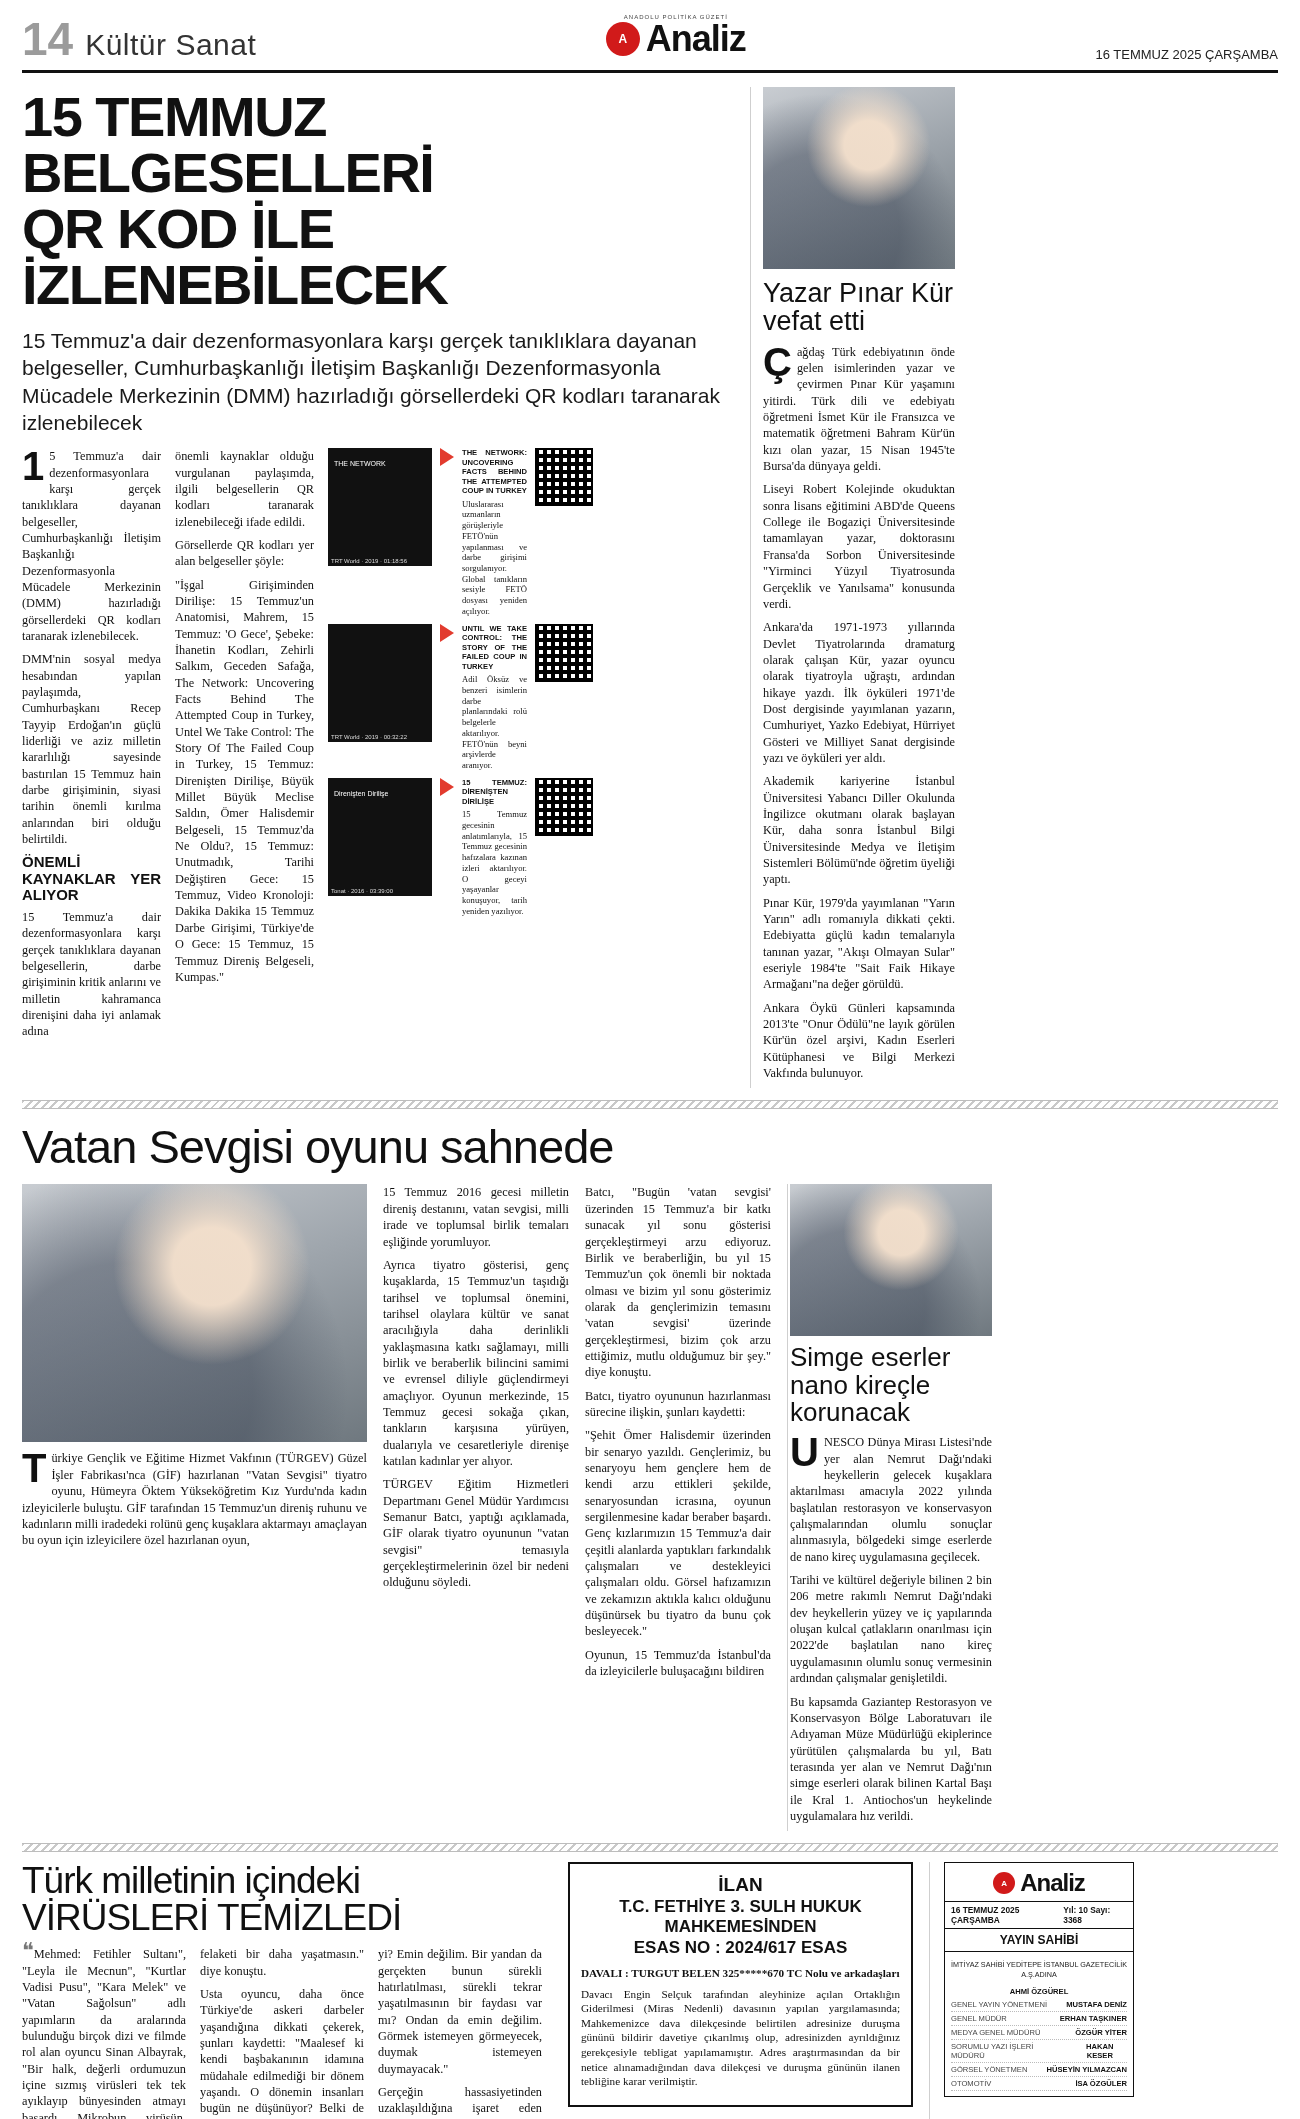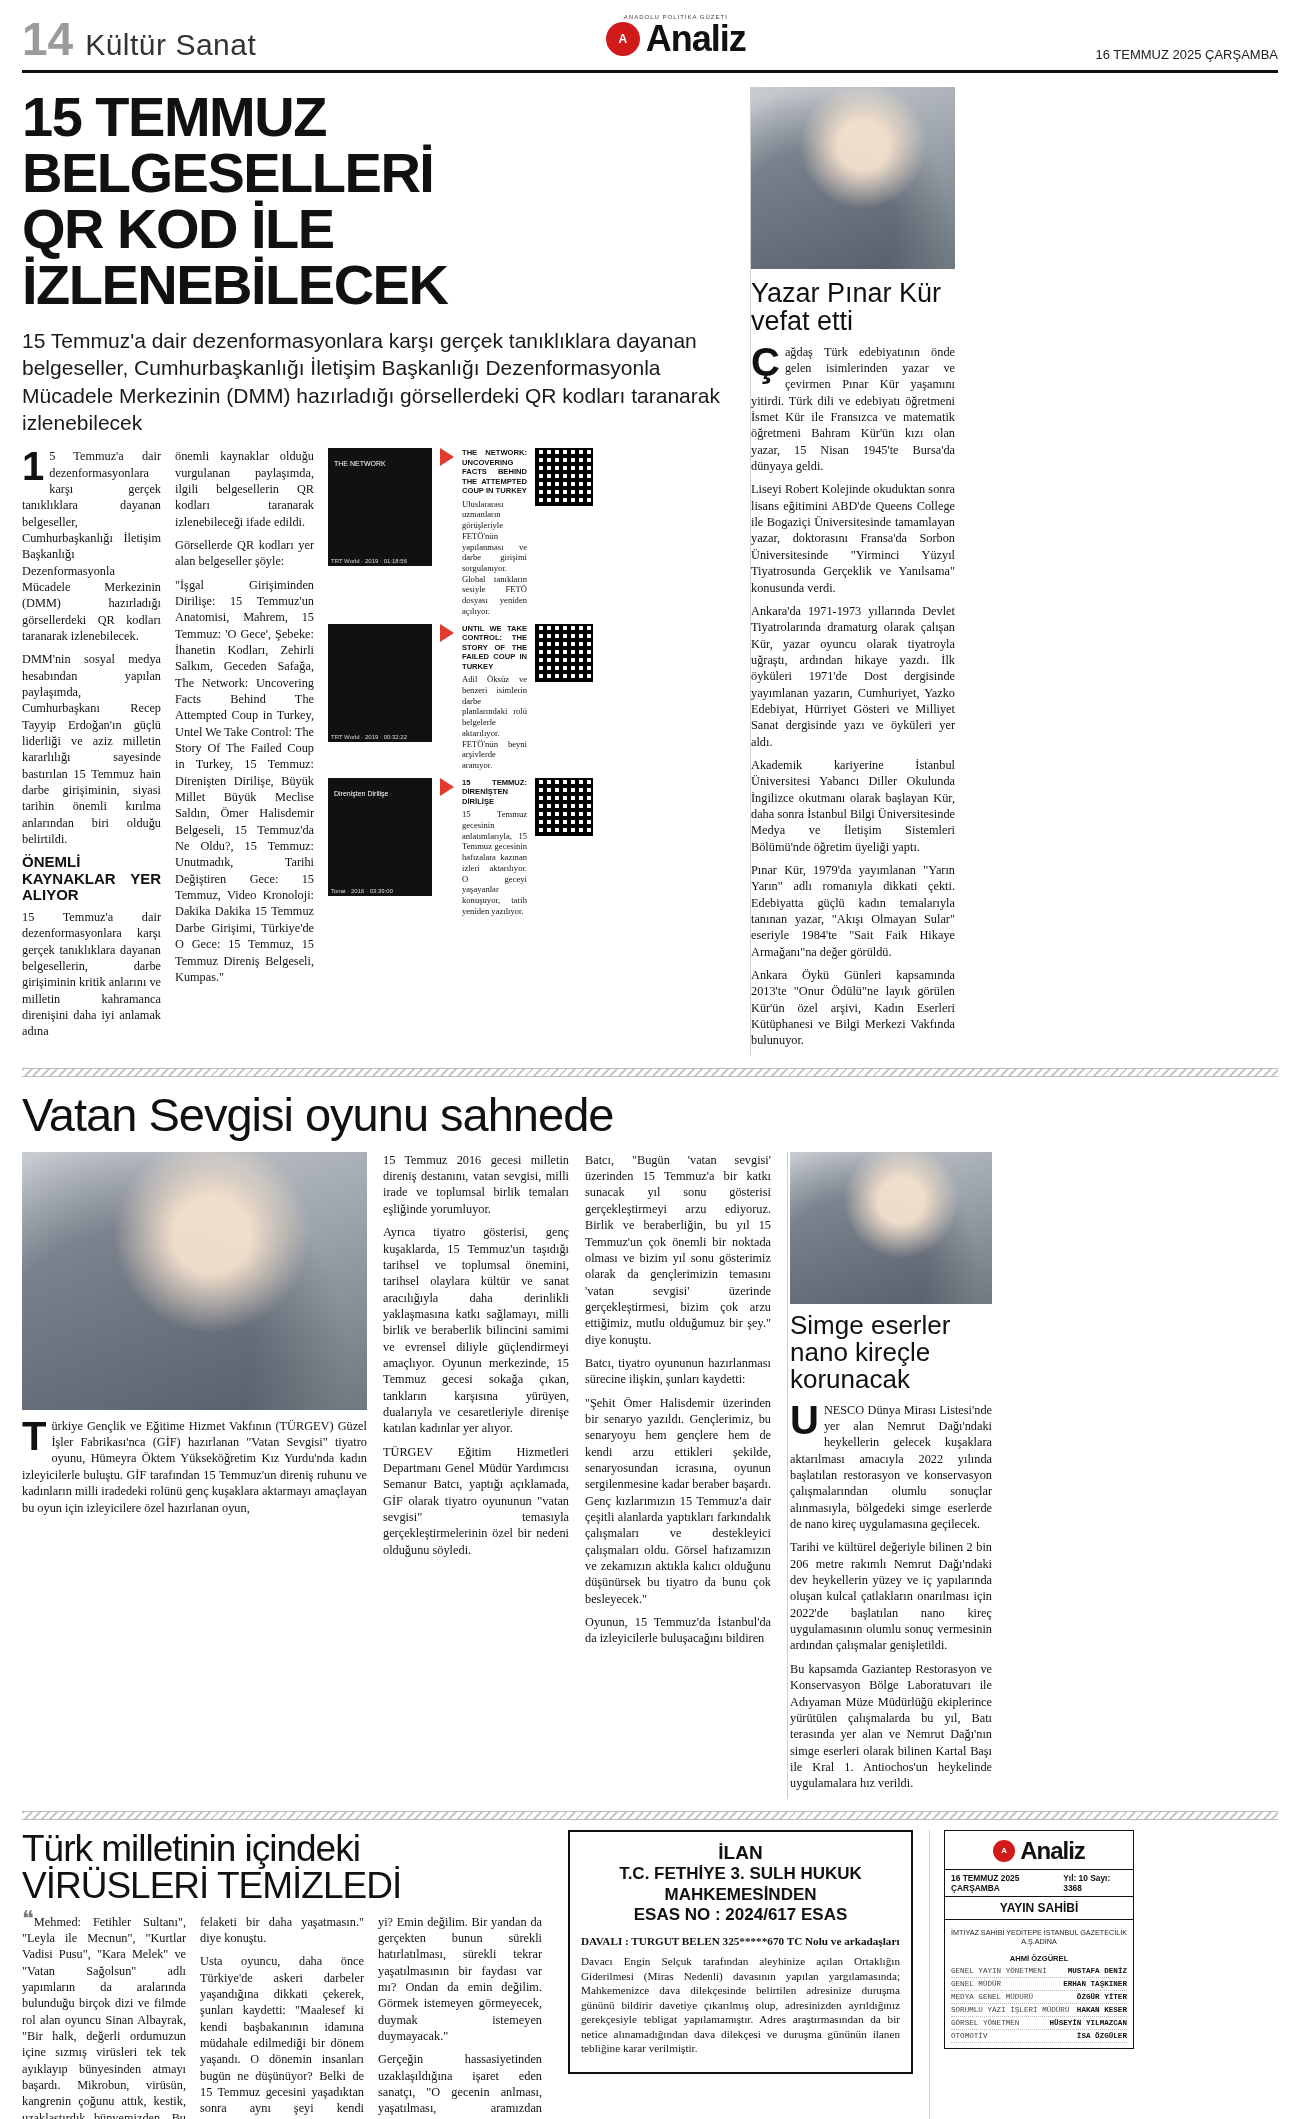--- a/index.html
+++ b/index.html
@@ -31,21 +31,21 @@
   h1.headline {
     font-family:"Liberation Sans", sans-serif;
     font-size:56px; line-height:1.0; font-weight:700; margin:2px 0 0;
     letter-spacing:-1.5px;
   }
   .headline .l2 { display:block; }
   .deck {
     font-family:"Liberation Sans", sans-serif;
     font-size:21px; line-height:1.3; font-weight:400; margin-top:14px; color:#1a1a1a;
   }
-  .lead-right { width:205px; border-left:1px solid #cfcfcf; padding-left:0; }
+  .lead-right { width:205px; border-left:1px solid #cfcfcf; padding-left:12px; }
   .photo {
     background:linear-gradient(160deg,#c9cdd2 0%,#9fa6ad 45%,#6f787f 100%);
     position:relative; overflow:hidden;
   }
   .photo::after {
     content:""; position:absolute; inset:0;
     background:
       radial-gradient(circle at 55% 32%, rgba(245,225,205,.95) 0 15%, rgba(245,225,205,0) 38%),
       radial-gradient(circle at 30% 80%, rgba(30,40,60,.35) 0 40%, rgba(0,0,0,0) 70%);
   }
@@ -107,21 +107,21 @@
   
   .colophon { width:205px; border-left:1px solid #cfcfcf; padding-left:14px; }
   .colo-box { border:1px solid #111; }
   .colo-top { background:#fff; padding:6px 0 4px; text-align:center; border-bottom:1px solid #111; }
   .colo-logo { display:inline-flex; align-items:center; gap:5px; }
   .colo-logo .b { width:22px;height:22px;border-radius:50%;background:#d11a1a;color:#fff;font-size:8px;display:flex;align-items:center;justify-content:center;font-family:"Liberation Sans",sans-serif;font-weight:700;}
   .colo-logo .t { font-family:"Liberation Sans", sans-serif; font-weight:700; font-size:24px; letter-spacing:-1px; }
   .colo-date { display:flex; justify-content:space-between; font-family:"Liberation Sans", sans-serif; font-size:8.4px; font-weight:700; padding:3px 6px; border-bottom:1px solid #111; }
   .colo-title { text-align:center; font-family:"Liberation Sans", sans-serif; font-weight:700; font-size:12px; padding:4px 0; border-bottom:1px solid #111; }
   .staff { font-family:"Liberation Sans", sans-serif; font-size:7.6px; padding:5px 6px; }
-  .staff .row { display:flex; justify-content:space-between; gap:6px; padding:2px 0; border-bottom:1px dotted #bbb;font-family:Liberation Mono, monospace; }
+  .staff .row { display:flex; justify-content:space-between; gap:6px; padding:2px 0; border-bottom:1px dotted #bbb; }
   .staff .row .k { color:#444; }
   .staff .row .v { font-weight:700; text-align:center; }
   .staff .center { text-align:center; font-weight:700; padding:4px 0 2px; }
   .staff .addr { font-size:7.2px; line-height:1.35; text-align:center; color:#222; padding:3px 0; }
 </style>
 </head>
 <body>
 
 <div class="page">
 

